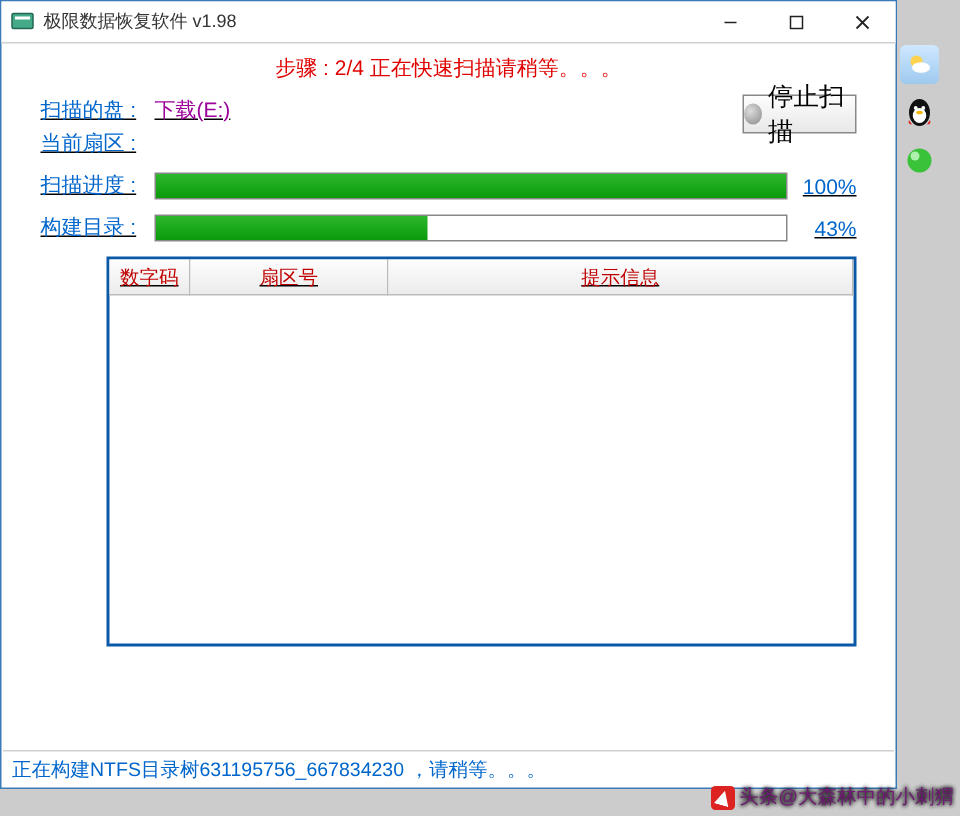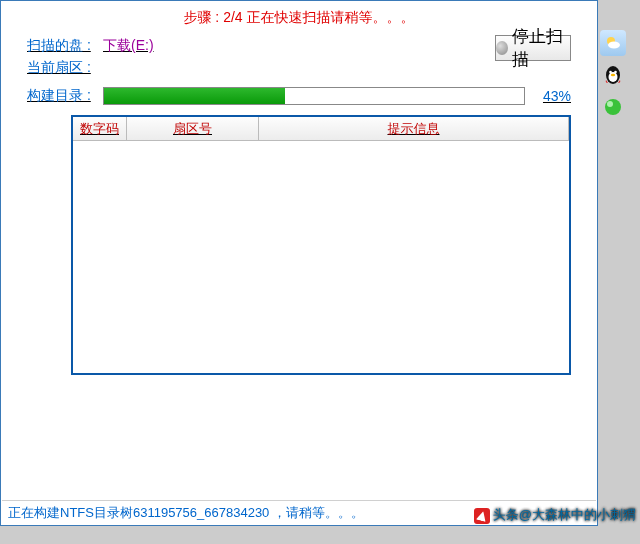--- a/index.html
+++ b/index.html
@@ -25,47 +25,81 @@
 .progress-pct { width: 46px; text-align: right; color: #0066cc; font-size: 14px; padding-left: 6px; }
 .table-wrap { margin-top: 8px; border: 2px solid #0a58a8; height: 260px; background: #fff; margin-left: 44px; }
 .table-head { display: flex; height: 24px; }
 .table-head > div { border-right: 1px solid #bbb; border-bottom: 1px solid #bbb; background: linear-gradient(#fdfdfd,#ececec); display: flex; align-items: center; justify-content: center; color: #c00000; font-size: 13px; }
 .col1 { width: 54px; }
 .col2 { width: 132px; }
 .col3 { flex: 1; }
 .status-bar { position: absolute; left: 1px; right: 1px; bottom: 1px; height: 24px; background: #fff; border-top: 1px solid #d0d0d0; display: flex; align-items: center; padding: 0 6px; color: #0066cc; font-size: 13px; }
 .right-dock { position: absolute; right: 10px; top: 30px; width: 30px; display: flex; flex-direction: column; gap: 6px; }
 .dock-icon { width: 26px; height: 26px; border-radius: 4px; display: flex; align-items: center; justify-content: center; }
-.watermark { position: absolute; right: 4px; bottom: 20px; font-size: 13px; color: #0369a1; text-shadow: 0 0 3px #000, 0 0 3px #000; }
+.watermark { position: absolute; right: 4px; bottom: 4px; font-size: 13px; color: #701a75; text-shadow: 0 0 3px #000, 0 0 3px #000; }
 .wm-logo { display:inline-block; width:16px; height:16px; background:#d22; border-radius:3px; vertical-align:middle; margin-right:3px; position:relative; }
 .wm-logo:after { content:""; position:absolute; left:3px; top:3px; width:10px; height:10px; background:#fff; clip-path: polygon(50% 0,100% 100%,0 100%); transform: rotate(15deg); }
 </style>
 </head>
 <body>
 
 <div class="window">
+  <div class="titlebar">
+    <span class="app-icon">
+      <svg width="16" height="16" viewBox="0 0 16 16">
+          <rect x="1" y="2" width="14" height="10" rx="1" fill="#4a8" stroke="#265" stroke-width="1"></rect>
+          <rect x="3" y="4" width="10" height="2" fill="#fff"></rect>
+        </svg>
+    </span>
+    <span class="title">极限数据恢复软件 v1.98</span>
+    <div class="win-btns">
+      <div class="win-btn">
+        <svg width="10" height="10">
+            <line x1="1" y1="5" x2="9" y2="5" stroke="#222" stroke-width="1"></line>
+          </svg>
+      </div>
+      <div class="win-btn">
+        <svg width="10" height="10">
+            <rect x="1" y="1" width="8" height="8" fill="none" stroke="#222" stroke-width="1"></rect>
+          </svg>
+      </div>
+      <div class="win-btn">
+        <svg width="10" height="10">
+            <line x1="1" y1="1" x2="9" y2="9" stroke="#222" stroke-width="1.2"></line>
+            <line x1="9" y1="1" x2="1" y2="9" stroke="#222" stroke-width="1.2"></line>
+          </svg>
+      </div>
+    </div>
+  </div>
 
   <div class="step-banner">步骤 : 2/4 正在快速扫描请稍等。。。</div>
 
   <div class="content">
 
     <div class="info-row stop-row">
       <span class="label">扫描的盘 :</span>
       <span class="value">下载(E:)</span>
       <div class="stop-btn">
         <span class="stop-icon"></span>
         <span>停止扫描</span>
       </div>
     </div>
 
 
     <div class="info-row">
       <span class="label">当前扇区 :</span>
     </div>
 
+    <div class="progress-row">
+      <span class="plabel">扫描进度 :</span>
+      <div class="progress-bar">
+        <div class="progress-fill" id="scan-fill" style="width: 100%;"></div>
+      </div>
+      <span class="progress-pct">100%</span>
+    </div>
 
     <div class="progress-row">
       <span class="plabel">构建目录 :</span>
       <div class="progress-bar">
         <div class="progress-fill" id="build-fill" style="width: 43%;"></div>
       </div>
       <span class="progress-pct">43%</span>
     </div>
 
     <div class="table-wrap">

